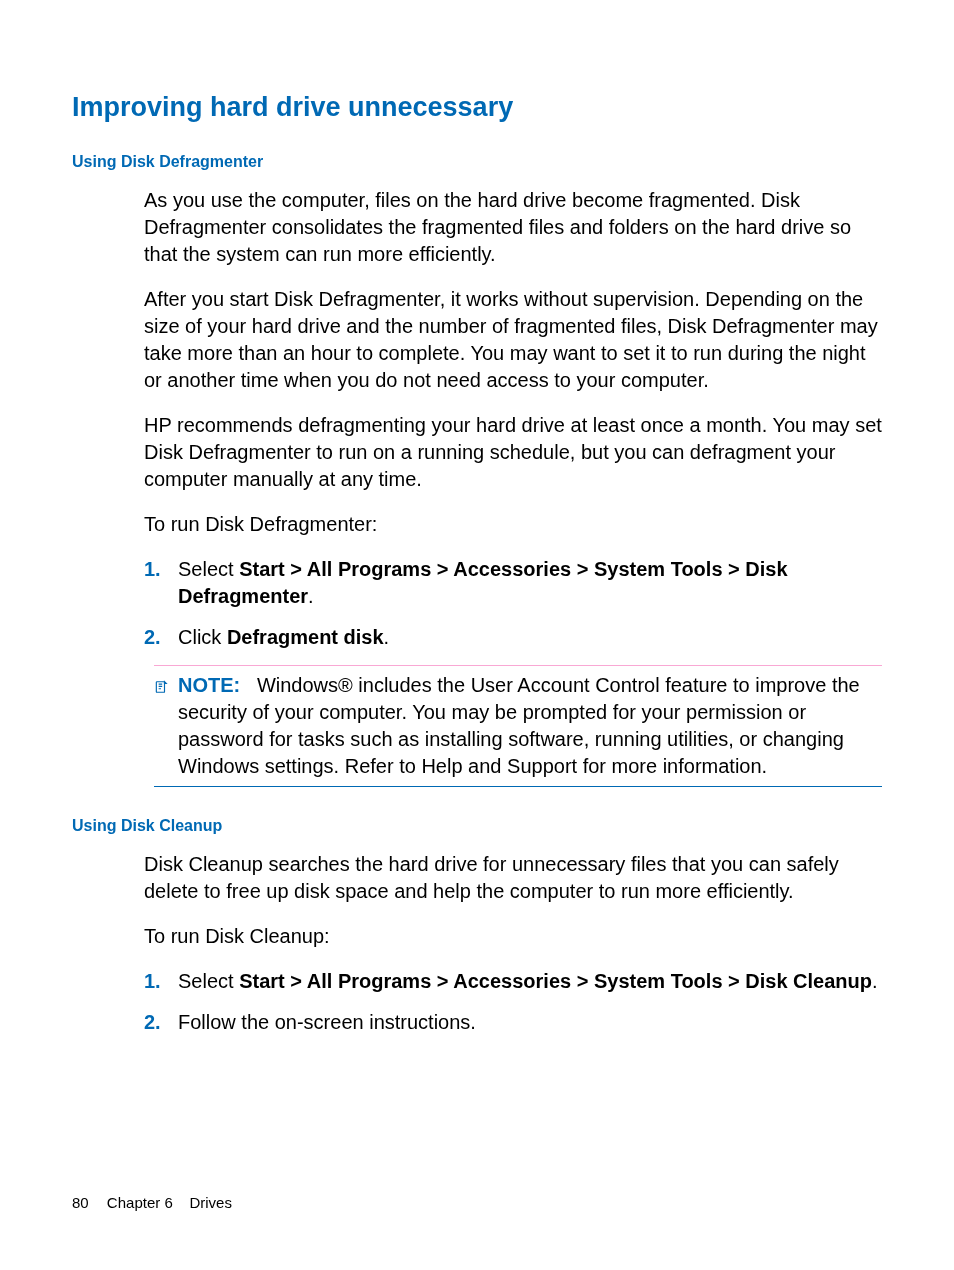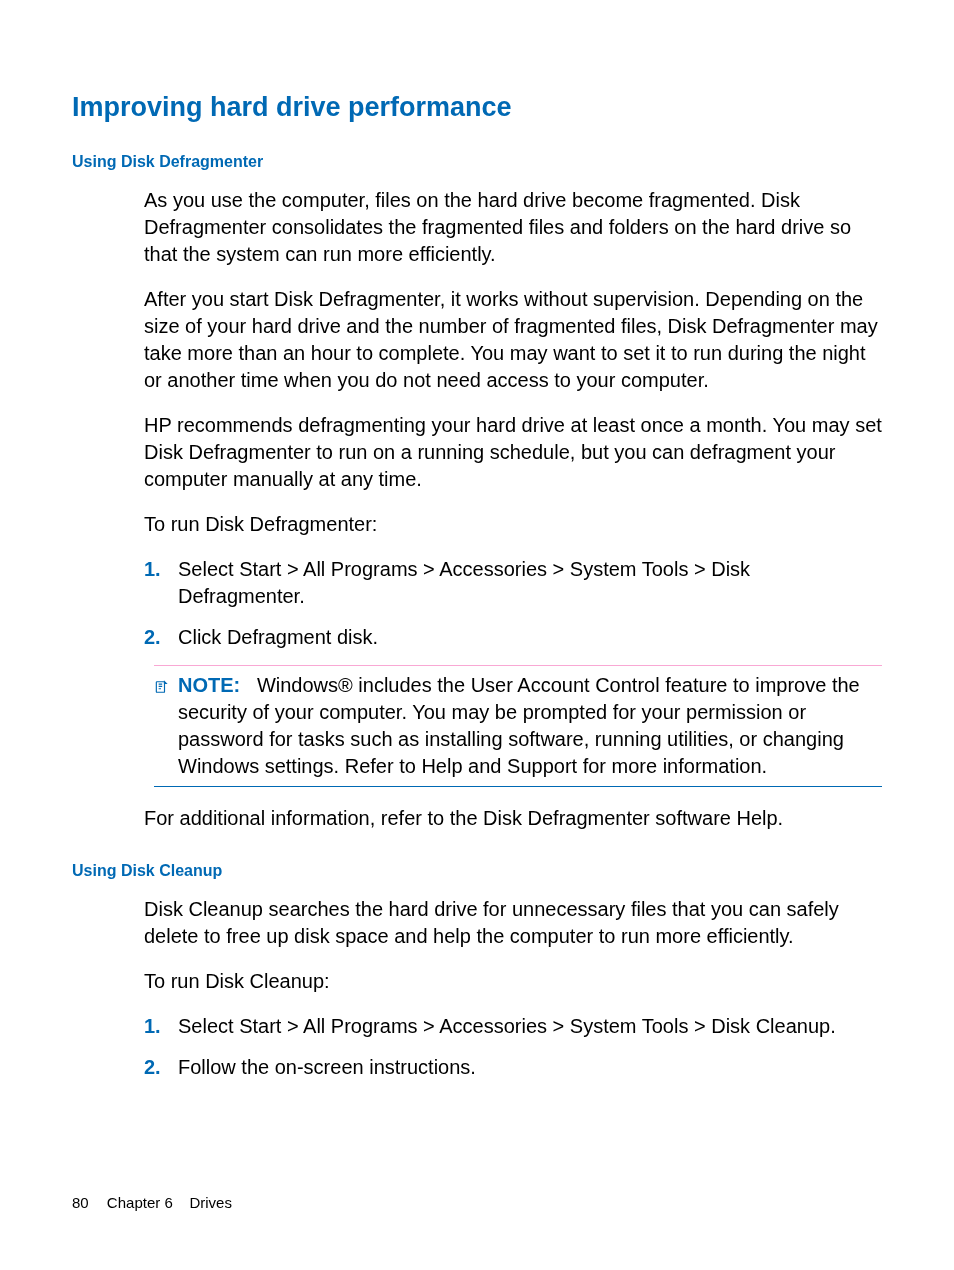--- a/index.html
+++ b/index.html
@@ -36,21 +36,21 @@
     display: flex;
     margin-bottom: 14px;
   }
   .ol-num {
     color: #0069b4;
     font-weight: bold;
     width: 34px;
     flex: 0 0 34px;
   }
   .ol-text { flex: 1; }
-  .bold { font-weight: normal; }
+  .bold { font-weight: bold; }
   .note-box {
     border-top: 1px solid #f9a8d4;
     border-bottom: 1px solid #0069b4;
     padding: 6px 0 6px 0;
     margin-left: 10px;
     margin-bottom: 18px;
     display: flex;
   }
   .note-icon-col {
     width: 24px;
@@ -69,21 +69,21 @@
     position: absolute;
     left: 72px;
     bottom: 59px;
     font-size: 15px;
   }
   .footer .pg { margin-right: 14px; }
 </style>
 </head>
 <body>
 
-<h1 class="h1">Improving hard drive performance</h1>
+<h1 class="h1">Improving hard drive unnecessary</h1>
 
 <h2 class="h2">Using Disk Defragmenter</h2>
 <div class="body-block">
   <p class="para">As you use the computer, files on the hard drive become fragmented. Disk Defragmenter consolidates the fragmented files and folders on the hard drive so that the system can run more efficiently.</p>
   <p class="para">After you start Disk Defragmenter, it works without supervision. Depending on the size of your hard drive and the number of fragmented files, Disk Defragmenter may take more than an hour to complete. You may want to set it to run during the night or another time when you do not need access to your computer.</p>
   <p class="para">HP recommends defragmenting your hard drive at least once a month. You may set Disk Defragmenter to run on a running schedule, but you can defragment your computer manually at any time.</p>
   <p class="para">To run Disk Defragmenter:</p>
 
   <div class="ol">
     <div class="ol-item">
@@ -107,21 +107,20 @@
         <path d="M8 7h6M8 11h6M8 15h4"></path>
         <path d="M18 3l3 3-3 0z" fill="currentColor"></path>
       </svg>
     </div>
     <div class="note-text">
       <span class="note-label">NOTE:</span>
       <span>&nbsp;&nbsp;</span><span>Windows® includes the User Account Control feature to improve the security of your computer. You may be prompted for your permission or password for tasks such as installing software, running utilities, or changing Windows settings. Refer to Help and Support for more information.</span>
     </div>
   </div>
 
-  <p class="para">For additional information, refer to the Disk Defragmenter software Help.</p>
 </div>
 
 <div class="section2">
   <h2 class="h2">Using Disk Cleanup</h2>
   <div class="body-block">
     <p class="para">Disk Cleanup searches the hard drive for unnecessary files that you can safely delete to free up disk space and help the computer to run more efficiently.</p>
     <p class="para">To run Disk Cleanup:</p>
 
     <div class="ol">
       <div class="ol-item">

